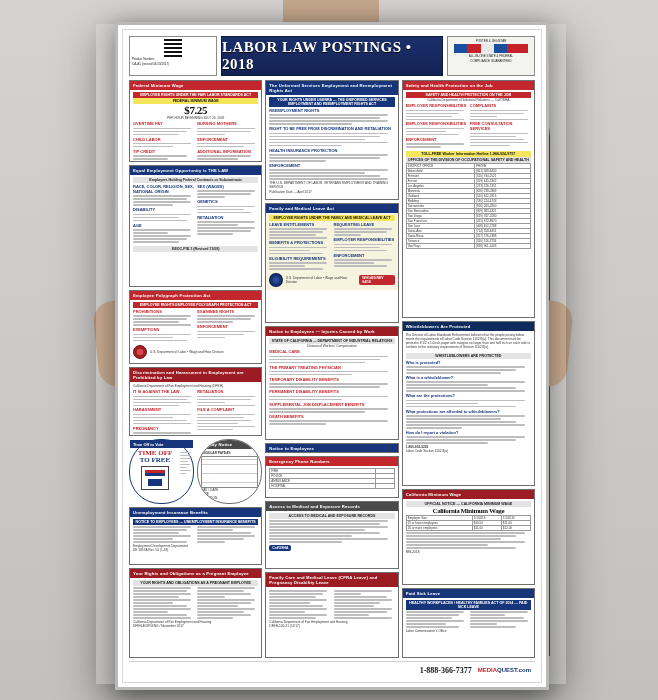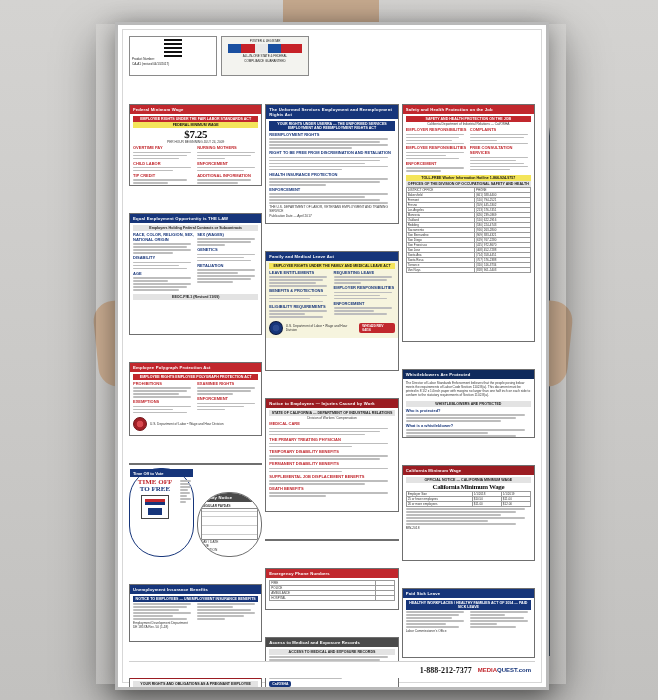--- a/index.html
+++ b/index.html
@@ -86,21 +86,21 @@
     font-size:3px;color:#222;padding:2px;box-sizing:border-box;
     display:flex;flex-direction:column;align-items:center;justify-content:flex-start;gap:1px;
   }
   .flagstrip{width:74px;height:9px;background:
      linear-gradient(90deg,#1a4fa0 0 18%,#c62128 18% 36%,#e8e8e8 36% 54%,#1a4fa0 54% 72%,#c62128 72% 100%);}
 
   
   .cols{position:absolute;left:6px;top:50px;right:6px;bottom:24px;display:flex;gap:3px;}
   .col{flex:1;display:flex;flex-direction:column;gap:3px;}
 
-  .panel{position:relative;border:1px solid #6f6f6f;background:#fff;overflow:hidden;margin-top:24px;}
+  .panel{position:relative;border:1px solid #6f6f6f;background:#fff;overflow:hidden;}
   .panel .bar{
     font-size:4.2px;font-weight:bold;color:#fff;padding:2px 3px;letter-spacing:.2px;
   }
   .bar-red{background:#c1272d;}
   .bar-blue{background:#16357a;}
   .bar-dkred{background:#9b1c22;}
   .bar-navy{background:#0f2a5c;}
   .bar-gray{background:#4a4a4a;}
   .body{padding:2px 3px 3px;}
   .tline{height:1.6px;background:#bdbdbd;margin:1.4px 0;border-radius:1px;}
@@ -169,20 +169,23 @@
 
   <div class="poster">
     <div class="poster-inner">
 
       <div class="hdr">
         <div class="hdr-left">
           <div class="qr"></div>
           <div>Product Number:</div>
           <div>CA-A1 (revised 04/13/2017)</div>
         </div>
+        <div class="hdr-mid">
+          <span>LABOR LAW POSTINGS • 2018</span>
+        </div>
         <div class="hdr-right">
           <div>POSTER &amp; LEGISTAR</div>
           <div class="flagstrip"></div>
           <div>ALL-IN-ONE STATE &amp; FEDERAL</div>
           <div>COMPLIANCE GUARANTEED</div>
         </div>
       </div>
 
       <div class="cols">
 
@@ -832,21 +835,21 @@
                 </div>
               </div>
               <div class="tiny">Labor Commissioner's Office</div>
             </div>
           </div>
 
         </div>
       </div>
 
       <div class="phonebar">
-        <div class="phonenum">1-888-212-7377</div>
+        <div class="phonenum">1-888-366-7377</div>
         <div class="brand">
           <span>MEDIA</span><em>QUEST.com</em>
         </div>
       </div>
 
     </div>
   </div>
 </div>
 
 </body></html>

